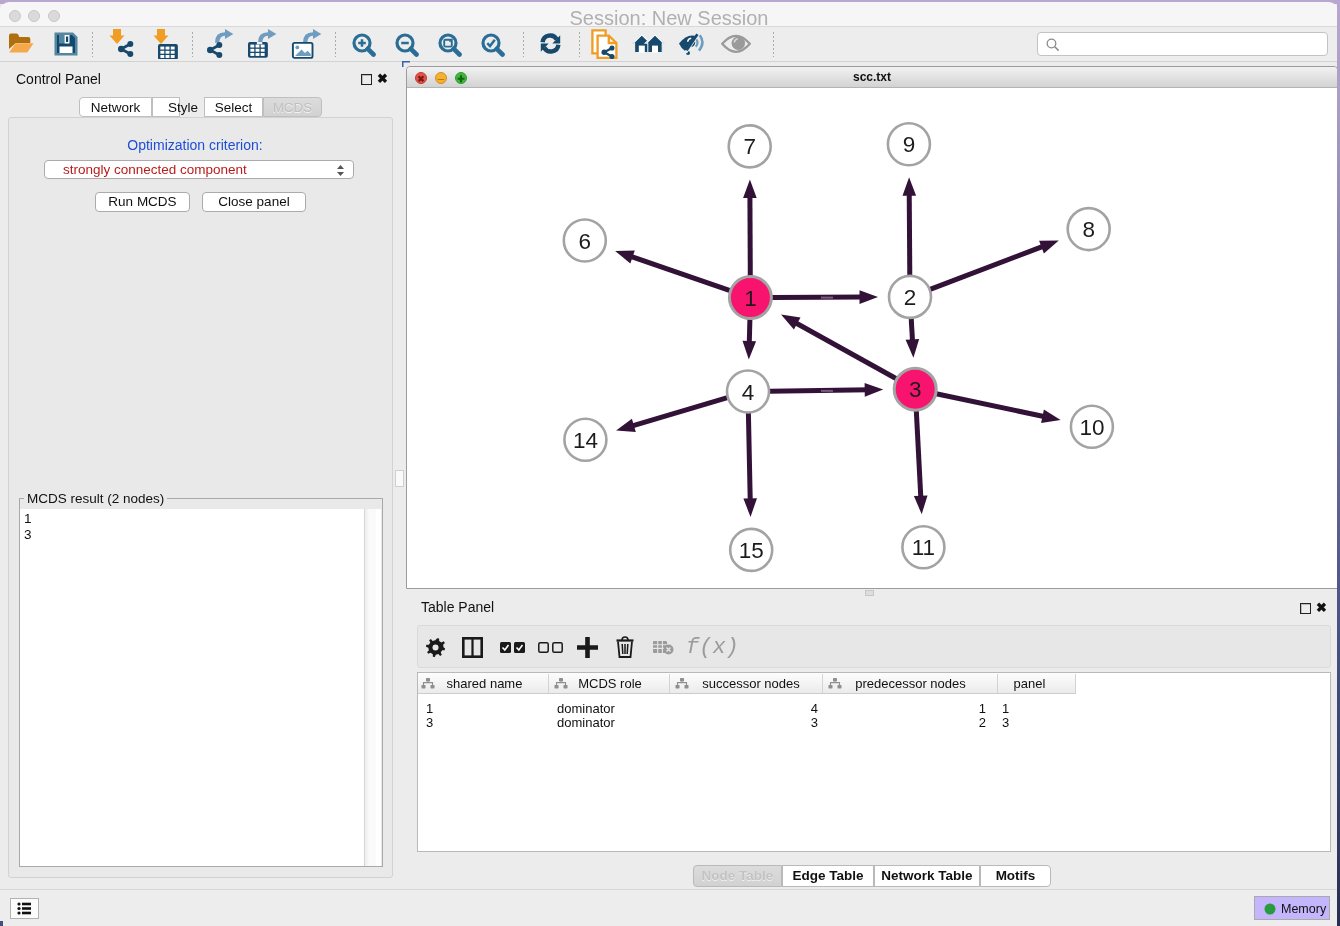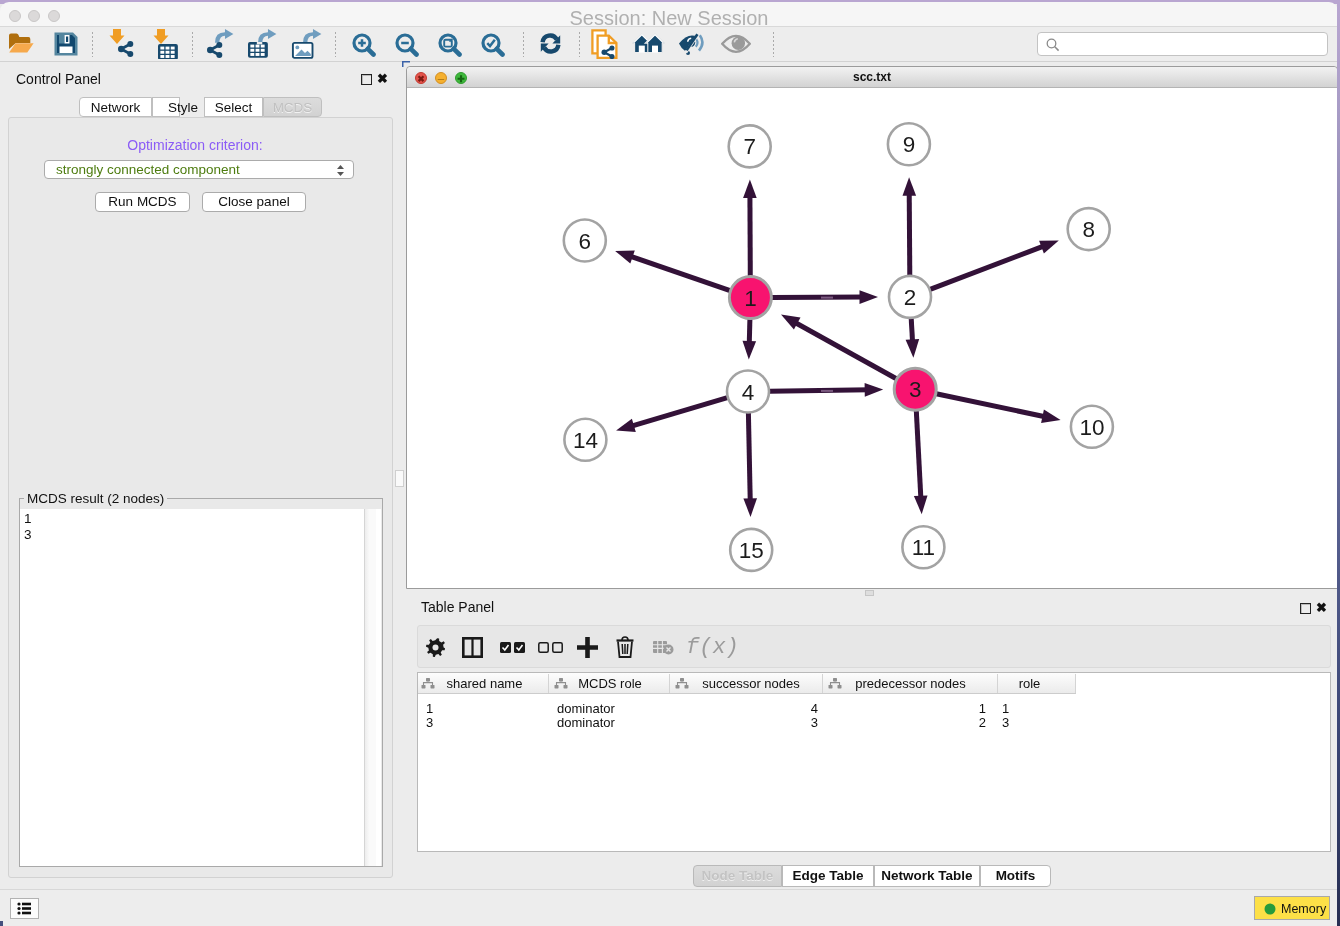--- a/index.html
+++ b/index.html
@@ -16,22 +16,22 @@
 .tbi { position:absolute; top:30px; }
 .tbsep { position:absolute; top:32px; width:1px; height:25px; background-image:linear-gradient(#aaa 40%, rgba(0,0,0,0) 0%); background-size:1px 4px; }
 #searchbox { position:absolute; left:1037px; top:32px; width:291px; height:24px; background:#fff; border:1px solid #c3c3c3; border-radius:4px; }
 
 #cp-title { left:16px; top:71px; font-size:14px; color:#111; }
 #cp-max { left:361px; top:74px; width:11px; height:11px; border:1.7px solid #222; box-shadow:1px 1px 0 #bbb inset; }
 #cp-close { left:377px; top:71px; font-size:13px; color:#111; font-weight:bold; }
 .tab { position:absolute; height:20px; background:#fff; border:1px solid #bfbfbf; font-size:13.5px; color:#111; text-align:center; line-height:19px; }
 .tabsel { background:linear-gradient(#dcdcdc,#d2d2d2); color:#c0c0c0; text-shadow:0 1px 0 #f2f2f2; }
 #cp-body { left:8px; top:117px; width:385px; height:761px; background:#e9e9e9; border:1px solid #d2d2d2; border-radius:3px; }
-#opt-label { left:0px; top:137px; width:390px; text-align:center; font-size:14px; color:#8b5cf6; }
-#opt-select { left:44px; top:160px; width:310px; height:19px; background:#fff; border:1px solid #ababab; border-radius:4px; font-size:13.5px; color:#4d7c0f; line-height:17px; padding-left:11px; }
+#opt-label { left:0px; top:137px; width:390px; text-align:center; font-size:14px; color:#1d4ed8; }
+#opt-select { left:44px; top:160px; width:310px; height:19px; background:#fff; border:1px solid #ababab; border-radius:4px; font-size:13.5px; color:#b91c1c; line-height:17px; padding-left:18px; }
 .btn { position:absolute; height:20px; background:#fff; border:1px solid #ababab; border-radius:4px; font-size:13.5px; color:#111; text-align:center; line-height:18px; }
 #fieldset { left:19px; top:498px; width:364px; height:369px; border:1px solid #a9a9a9; }
 #legend { left:24px; top:491px; background:#e9e9e9; padding:0 3px; font-size:13.5px; color:#111; }
 #mcds-list { left:20px; top:509px; width:361px; height:357px; background:#fff; font-size:13.5px; color:#111; line-height:16px; padding:2px 0 0 4px; }
 #mcds-sb { left:364px; top:509px; width:12px; height:357px; background:linear-gradient(90deg,#ededed,#fafafa 40%,#fafafa); border-left:1px solid #d5d5d5; }
 
 #netwin { left:406px; top:66px; width:932px; height:523px; background:#fff; border:1px solid #9b9b9b; border-radius:4px 4px 0 0; }
 #nw-titlebar { position:absolute; left:0; top:0; width:100%; height:21px; background:linear-gradient(#f2f2f2,#dcdcdc 70%,#d3d3d3); border-bottom:1px solid #b4b4b4; border-radius:4px 4px 0 0; }
 .nwtl { position:absolute; top:4.5px; width:12px; height:12px; border-radius:50%; font-size:9px; line-height:12px; text-align:center; font-weight:bold; }
 #nw-title { position:absolute; top:3px; width:100%; text-align:center; font-size:12px; color:#111; font-weight:bold; }
@@ -44,21 +44,21 @@
 #tp-header { position:absolute; left:0; top:0; width:658px; height:21px; background:linear-gradient(#fdfdfd,#ebebeb); border-bottom:1px solid #cccccc; }
 .th { position:absolute; top:3px; font-size:13px; color:#111; text-align:center; }
 .thsep { position:absolute; top:1px; width:1px; height:19px; background:#d4d4d4; }
 .hico { position:absolute; top:5px; }
 .td { position:absolute; font-size:13px; color:#111; }
 .tabb { position:absolute; top:865px; height:22px; background:#fff; border:1px solid #b9b9b9; font-size:13.5px; font-weight:bold; color:#111; text-align:center; line-height:20px; }
 .tabbsel { background:linear-gradient(#dcdcdc,#d2d2d2); color:#c3c3c3; text-shadow:0 1px 0 #f0f0f0; font-weight:bold; }
 
 #statusbar { left:0; top:889px; width:1338px; height:37px; background:#ededed; border-top:1px solid #d8d8d8; }
 #stat-btn { left:10px; top:898px; width:29px; height:21px; background:#fcfcfc; border:1px solid #b2b2b2; }
-#mem-btn { left:1254px; top:896px; width:76px; height:24px; background:#fde047; border:1px solid #a9a9a9; font-size:12.5px; color:#111; }
+#mem-btn { left:1254px; top:896px; width:76px; height:24px; background:#c4b5fd; border:1px solid #a9a9a9; font-size:12.5px; color:#111; }
 </style>
 </head>
 <body>
 <div class="abs" id="wall-top"></div>
 <div class="abs" id="titlebar">
   <div class="tl" style="left:9px;"></div>
   <div class="tl" style="left:28px;"></div>
   <div class="tl" style="left:48px;"></div>
   <div id="title-text">Session: New Session</div>
 </div>
@@ -370,21 +370,21 @@
       <path d="M13.5 6.5 L17.5 10.5 M17.5 6.5 L13.5 10.5" stroke="#e7e7e7" stroke-width="1.4"></path>
     </g>
   </svg>
 <div class="abs" style="left:686px; top:635px; font-family:Liberation Mono, monospace; font-style:italic; font-size:22px; color:#9b9b9b;">f(x)</div>
 <div class="abs" id="tp-table">
   <div id="tp-header">
     <div class="th" style="left:9px; width:115px;">shared name</div>
     <div class="th" style="left:140px; width:104px;">MCDS role</div>
     <div class="th" style="left:268px; width:130px;">successor nodes</div>
     <div class="th" style="left:425px; width:135px;">predecessor nodes</div>
-    <div class="th" style="left:584px; width:55px;">role</div>
+    <div class="th" style="left:584px; width:55px;">panel</div>
 <svg class="hico" style="left:3px;" width="14" height="11" viewBox="0 0 14 11">
         <g fill="#8f8f8f">
           <rect x="5" y="0" width="4" height="3.4" rx="0.6"></rect>
           <rect x="0.5" y="7" width="4" height="3.4" rx="0.6"></rect>
           <rect x="9.5" y="7" width="4" height="3.4" rx="0.6"></rect>
           <path d="M2.5 7 L2.5 4.6 L11.5 4.6 L11.5 7 M7 4.6 L7 3.4" stroke="#8f8f8f" stroke-width="1.1" fill="none"></path>
         </g>
       </svg>
 <svg class="hico" style="left:136px;" width="14" height="11" viewBox="0 0 14 11">
         <g fill="#8f8f8f">

